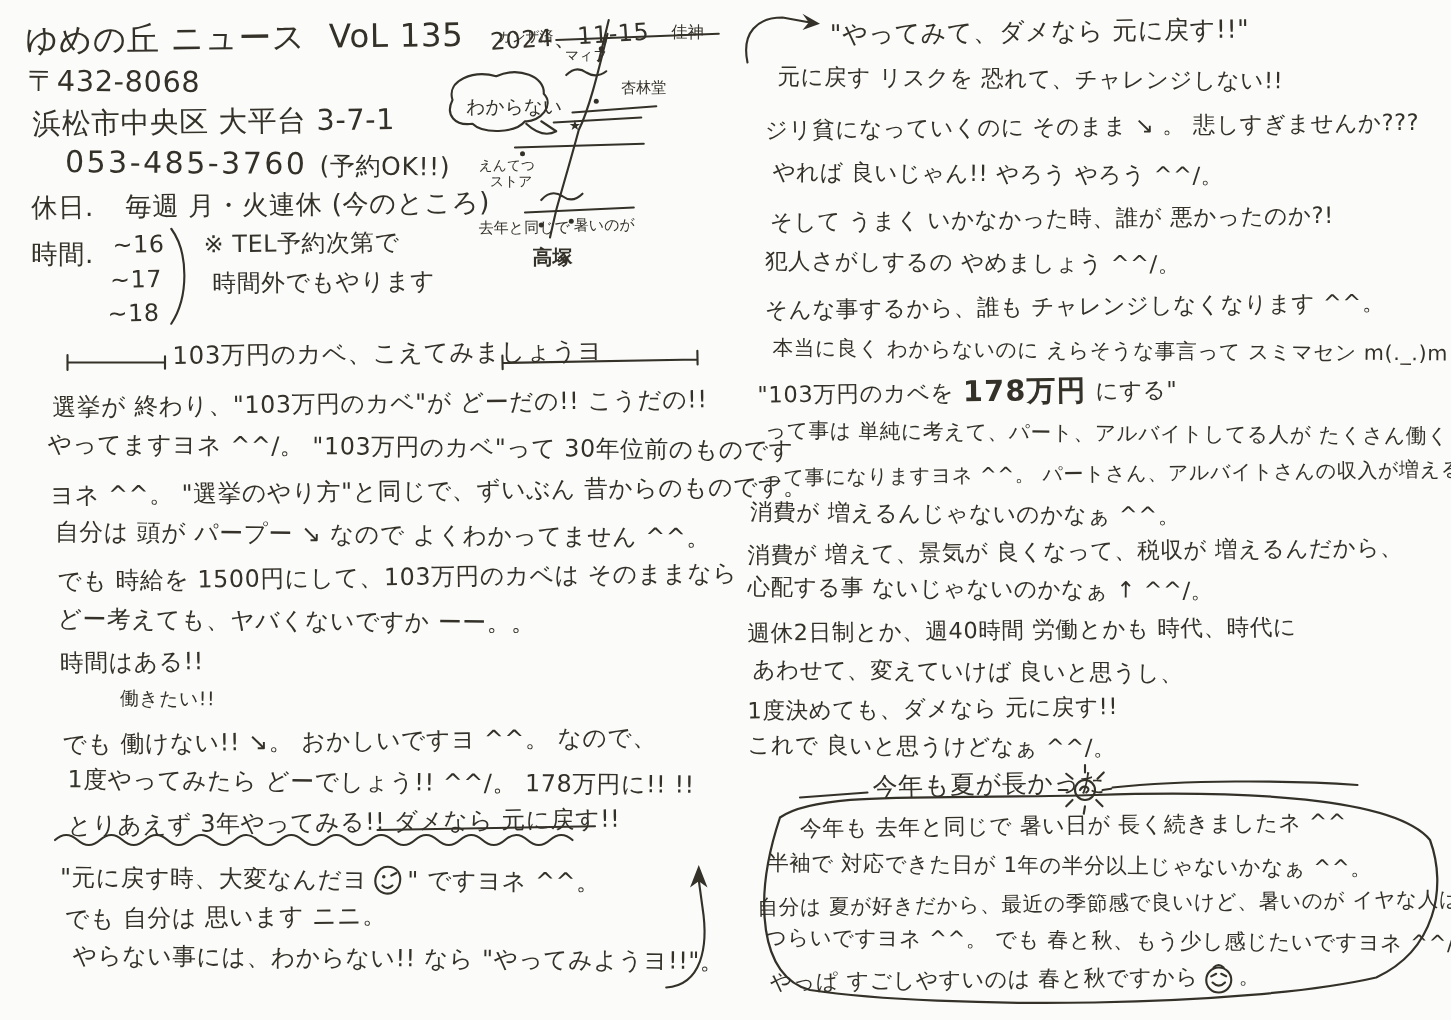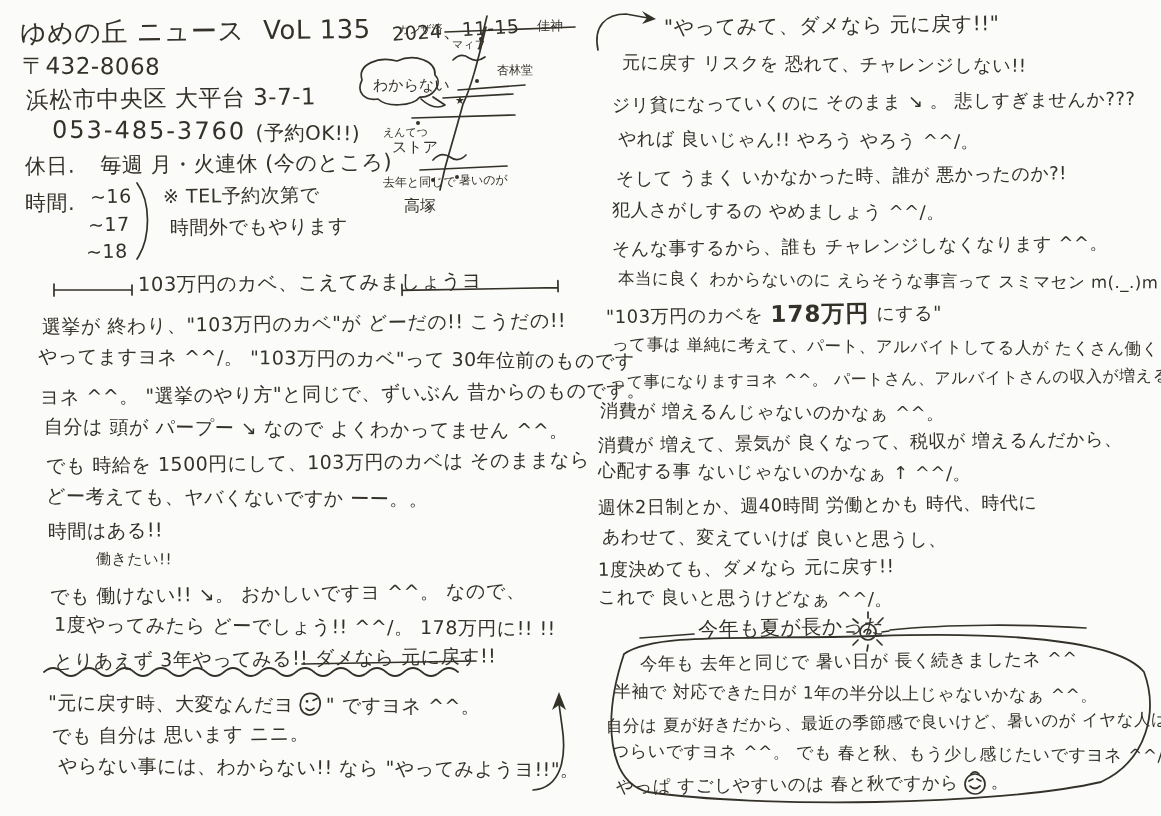--- a/index.html
+++ b/index.html
@@ -77,24 +77,24 @@
     <path d="M27,80 C22,64 44,56 62,61 C80,53 101,61 100,75 C109,84 97,98 85,97 C77,107 51,107 43,99 C29,101 21,92 27,80"></path>
     <path d="M86,99 Q99,111 110,105 L98,97"></path>
   </svg>
   <div class="maplbl rA" style="left:398px;top:22px;font-size:11px;">カンザ済</div>
   <div class="maplbl" style="left:452px;top:37px;font-size:11px;">マィフ</div>
   <div class="maplbl rB" style="left:537px;top:17px;font-size:13px;">佳神</div>
   <div class="maplbl rA" style="left:497px;top:62px;font-size:12px;">杏林堂</div>
   <div class="maplbl" style="left:373px;top:76px;font-size:15px;">わからない</div>
   <div class="maplbl" style="left:455px;top:94px;font-size:11px;">★</div>
   <div class="maplbl" style="left:383px;top:125px;font-size:11px;">えんてつ</div>
-  <div class="maplbl" style="left:392px;top:138px;font-size:15px;">ストア</div>
+  <div class="maplbl" style="left:392px;top:138px;font-size:11px;">ストア</div>
   <div class="maplbl rA" style="left:383px;top:174px;font-size:12px;">去年と同じで</div>
   <div class="maplbl rA" style="left:459px;top:172px;font-size:12px;">暑いのが</div>
-  <div class="maplbl" style="left:404px;top:196px;font-size:16px;">高塚</div>
+  <div class="maplbl" style="left:426px;top:196px;font-size:16px;font-weight:bold;">高塚</div>
 
   <svg style="left:52px;top:283px;" width="82" height="14" viewBox="0 0 82 14">
     <path d="M2,1 V13 M2,7 H80 M80,2 V12"></path>
   </svg>
   <div class="ln rA" style="left:138px;top:272px;font-size:19.5px;">103万円のカベ、こえてみましょうヨ</div>
   <svg style="left:400px;top:281px;" width="162" height="14" viewBox="0 0 162 14">
     <path d="M2,2 V13 M2,8 H158 M158,1 V12" transform="rotate(-1 80 7)"></path>
   </svg>
 
   <div class="ln rA" style="left:42px;top:313px;font-size:19px;">選挙が 終わり、"103万円のカベ"が どーだの!! こうだの!!</div>

